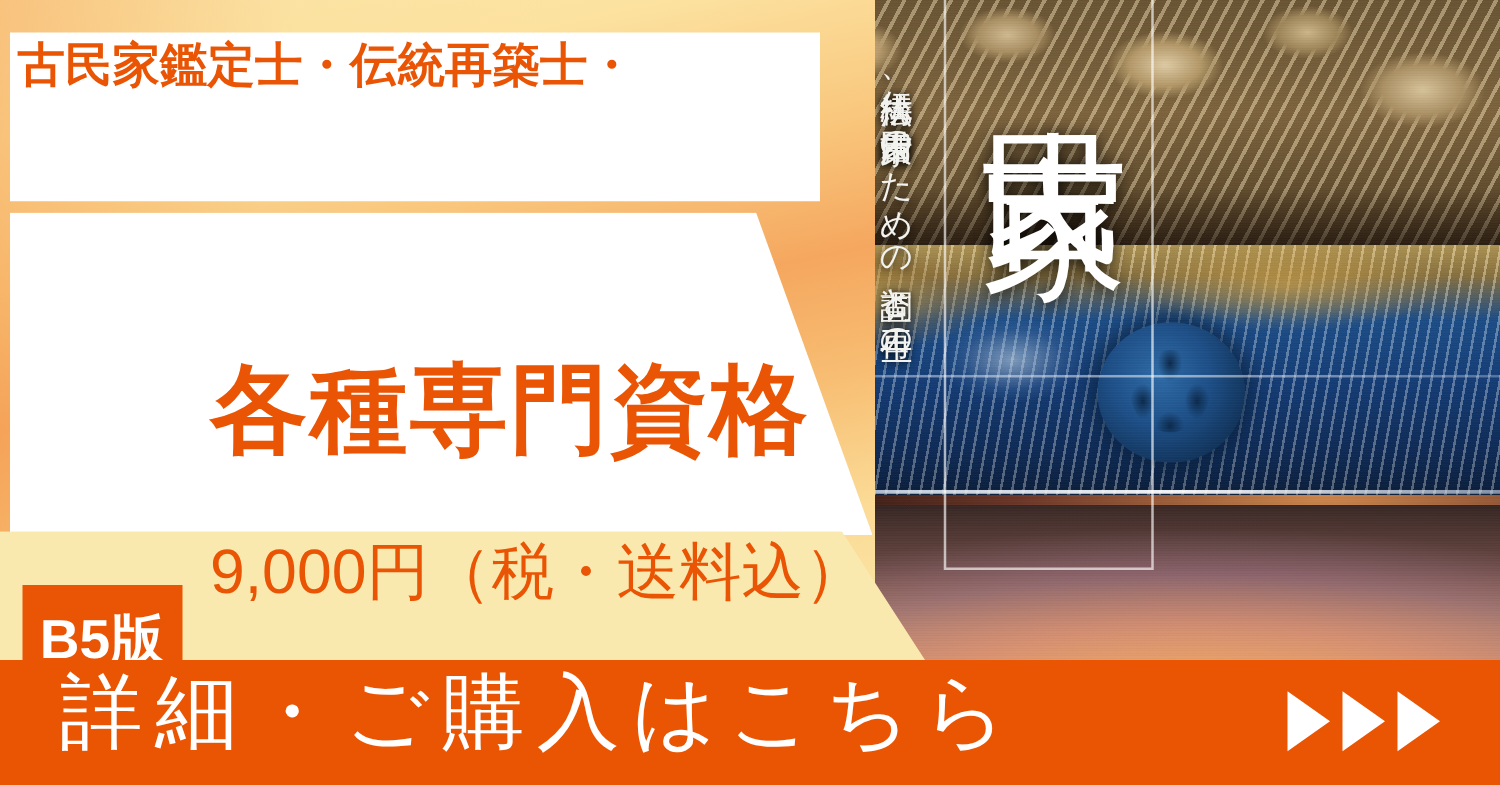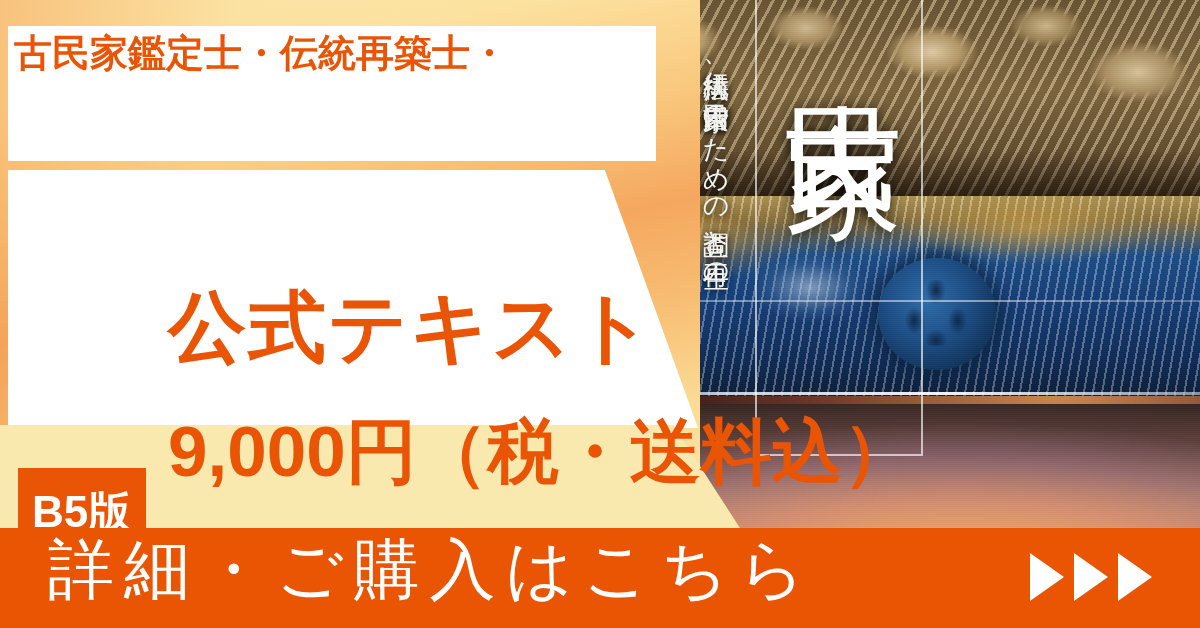--- a/index.html
+++ b/index.html
@@ -167,22 +167,22 @@
   }
   .badge-b5{
     position:absolute;left:18px;top:432px;width:128px;height:88px;
     background:#e95504;
     display:flex;align-items:center;justify-content:center;margin-top:36px;
   }
   .badge-b5 span{
     color:#fff;font-size:44px;font-weight:700;line-height:1;letter-spacing:0px;
   }
   .price-text{
-    position:absolute;left:168px;top:416px;
-    color:#e95504;font-size:71px;font-weight:700;line-height:1;
+    position:absolute;left:168px;top:432px;
+    color:#e95504;font-size:50px;font-weight:400;line-height:1;
     letter-spacing:0px;white-space:nowrap;
   }
 
   
   .cta-bar{
     position:absolute;left:0;top:528px;width:1200px;height:100px;
     background:#ea5504;
     display:flex;align-items:center;
   }
   .cta-text{
@@ -226,21 +226,21 @@
 
   <div class="bg-warm"></div>
   <div class="bg-warm-2"></div>
 
   <div class="panel-heading"></div>
   <div class="heading-text">
     <span class="ln">古民家鑑定士・伝統再築士・</span>
   </div>
 
   <div class="panel-title"></div>
-  <div class="title-l2">公式テキスト</div>
+  <div class="title-l2">各種専門資格</div>
 
   <div class="band-price"></div>
   <div class="badge-b5">
     <span>B5版</span>
   </div>
   <div class="price-text">9,000円（税・送料込）</div>
 
   <div class="cta-bar"></div>
   <div class="cta-text">詳細・ご購入はこちら</div>
   <div class="cta-arrows">

